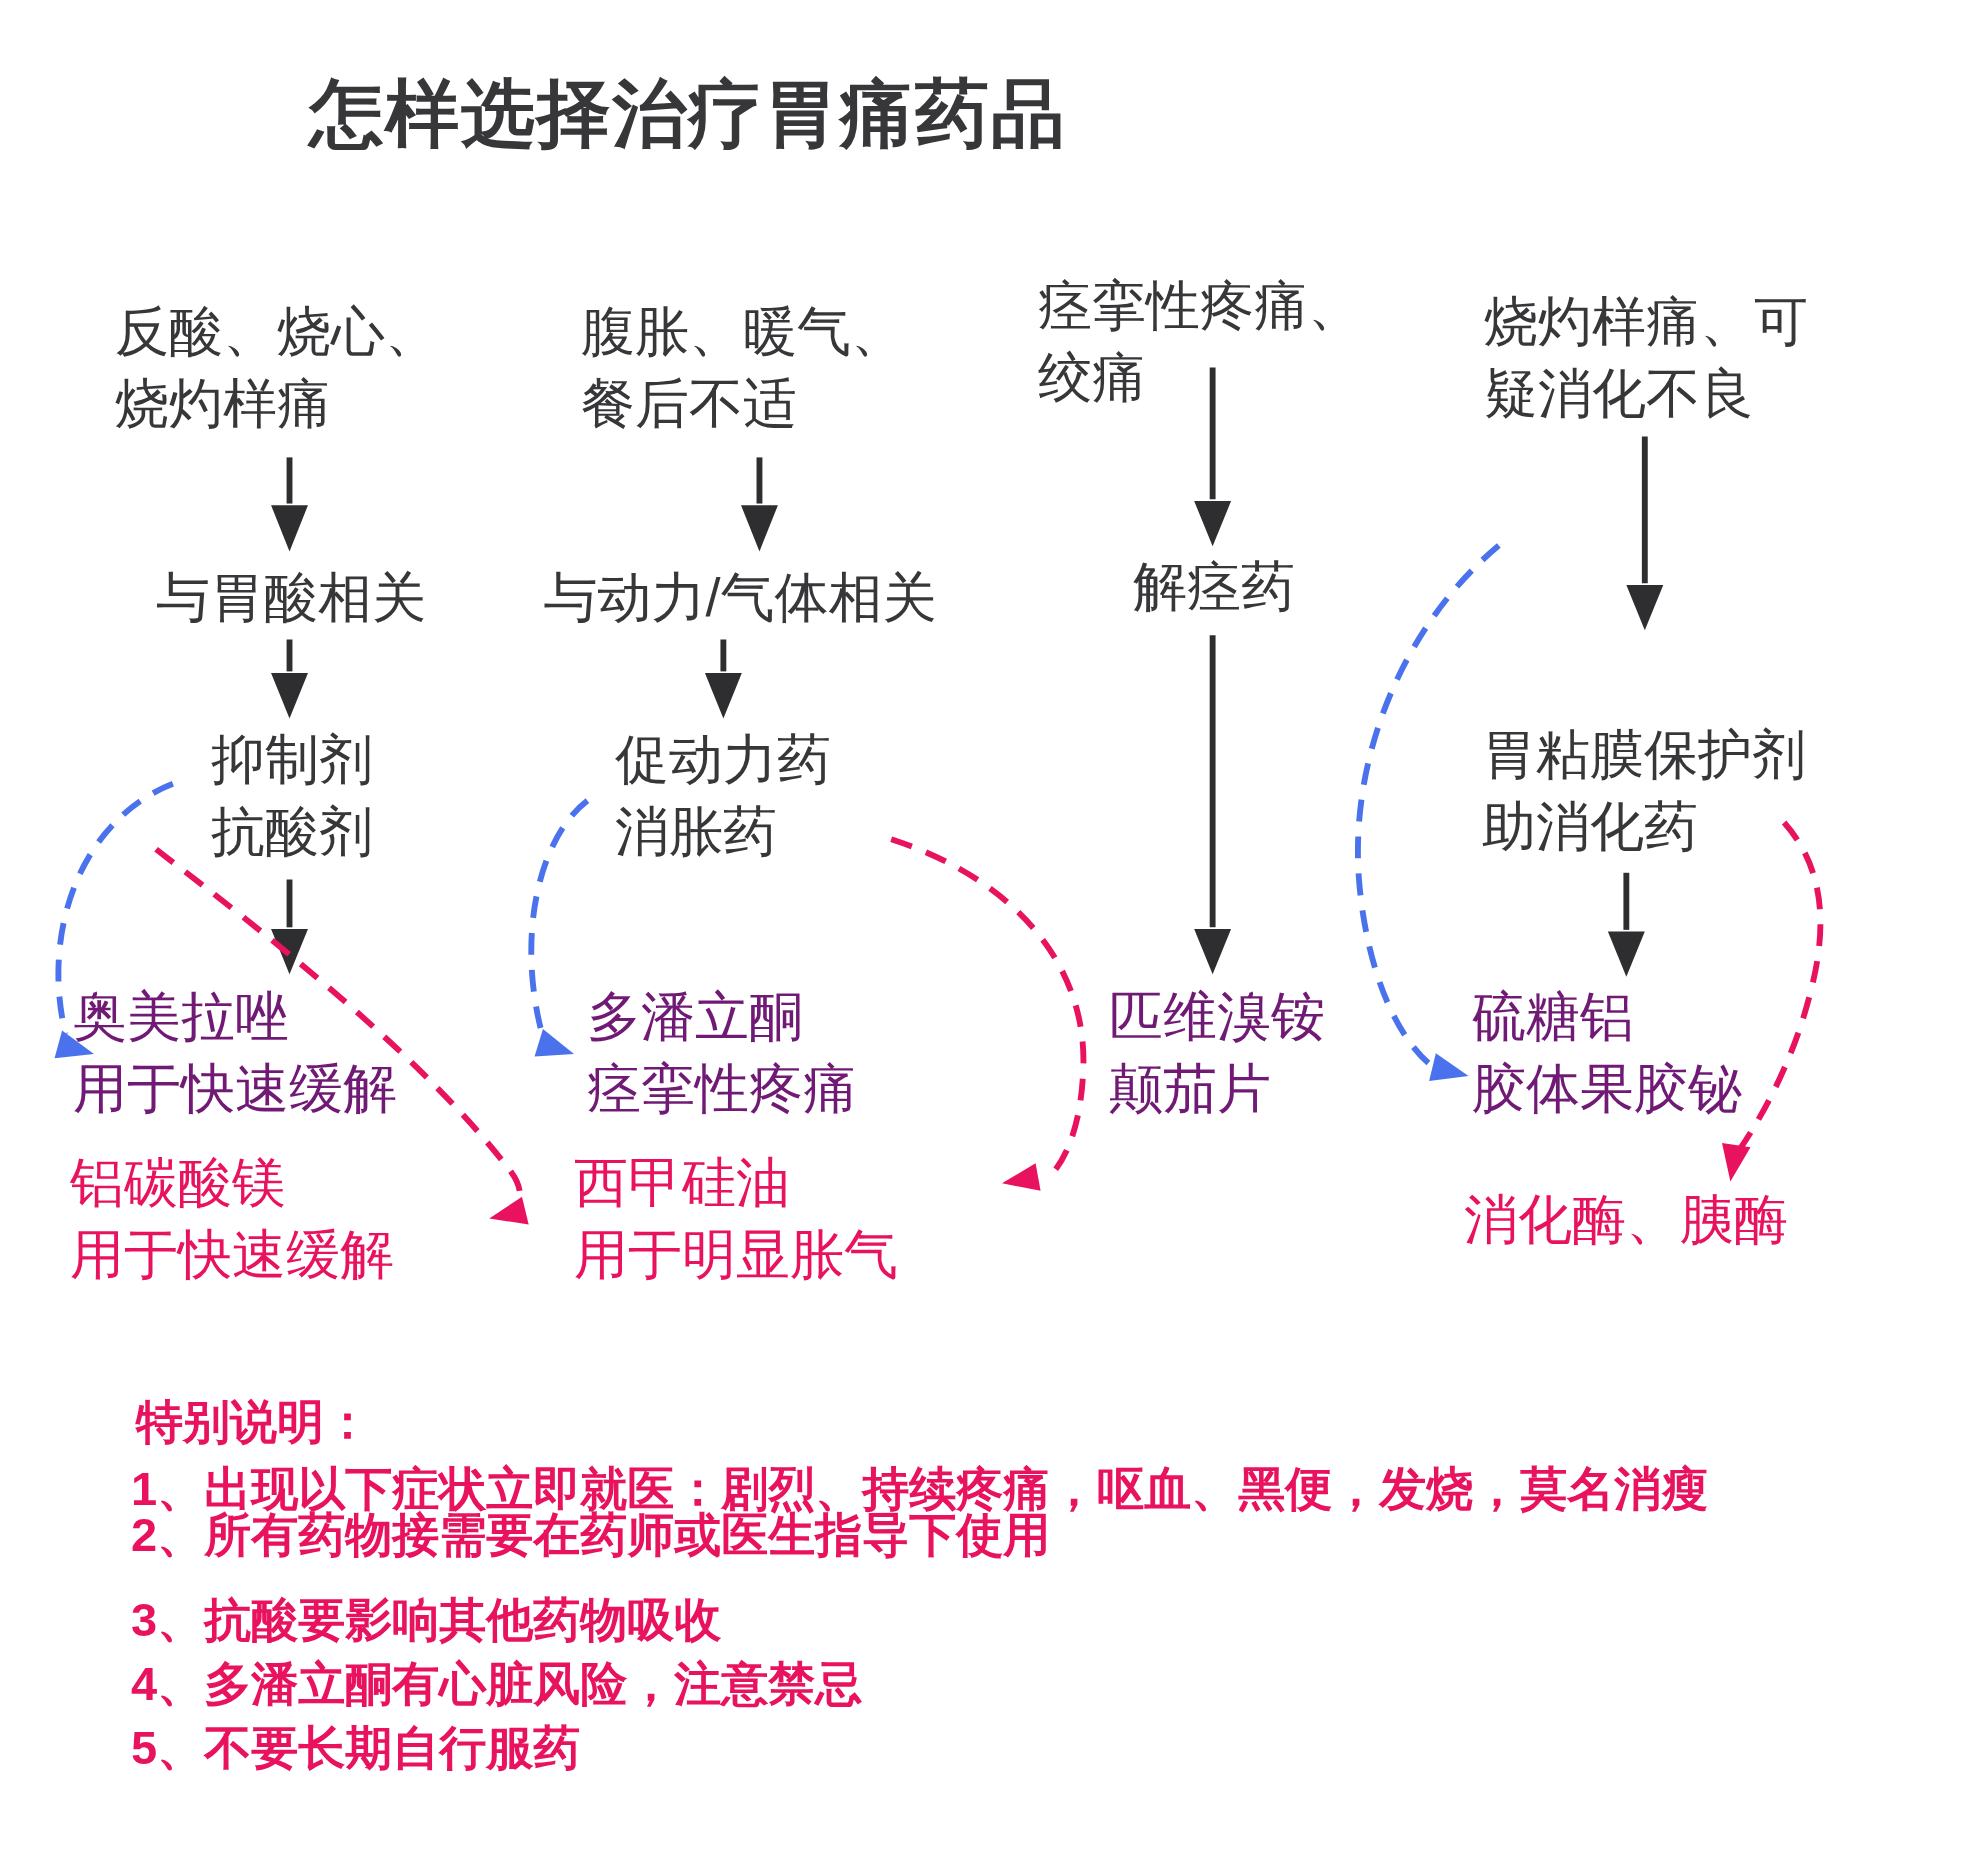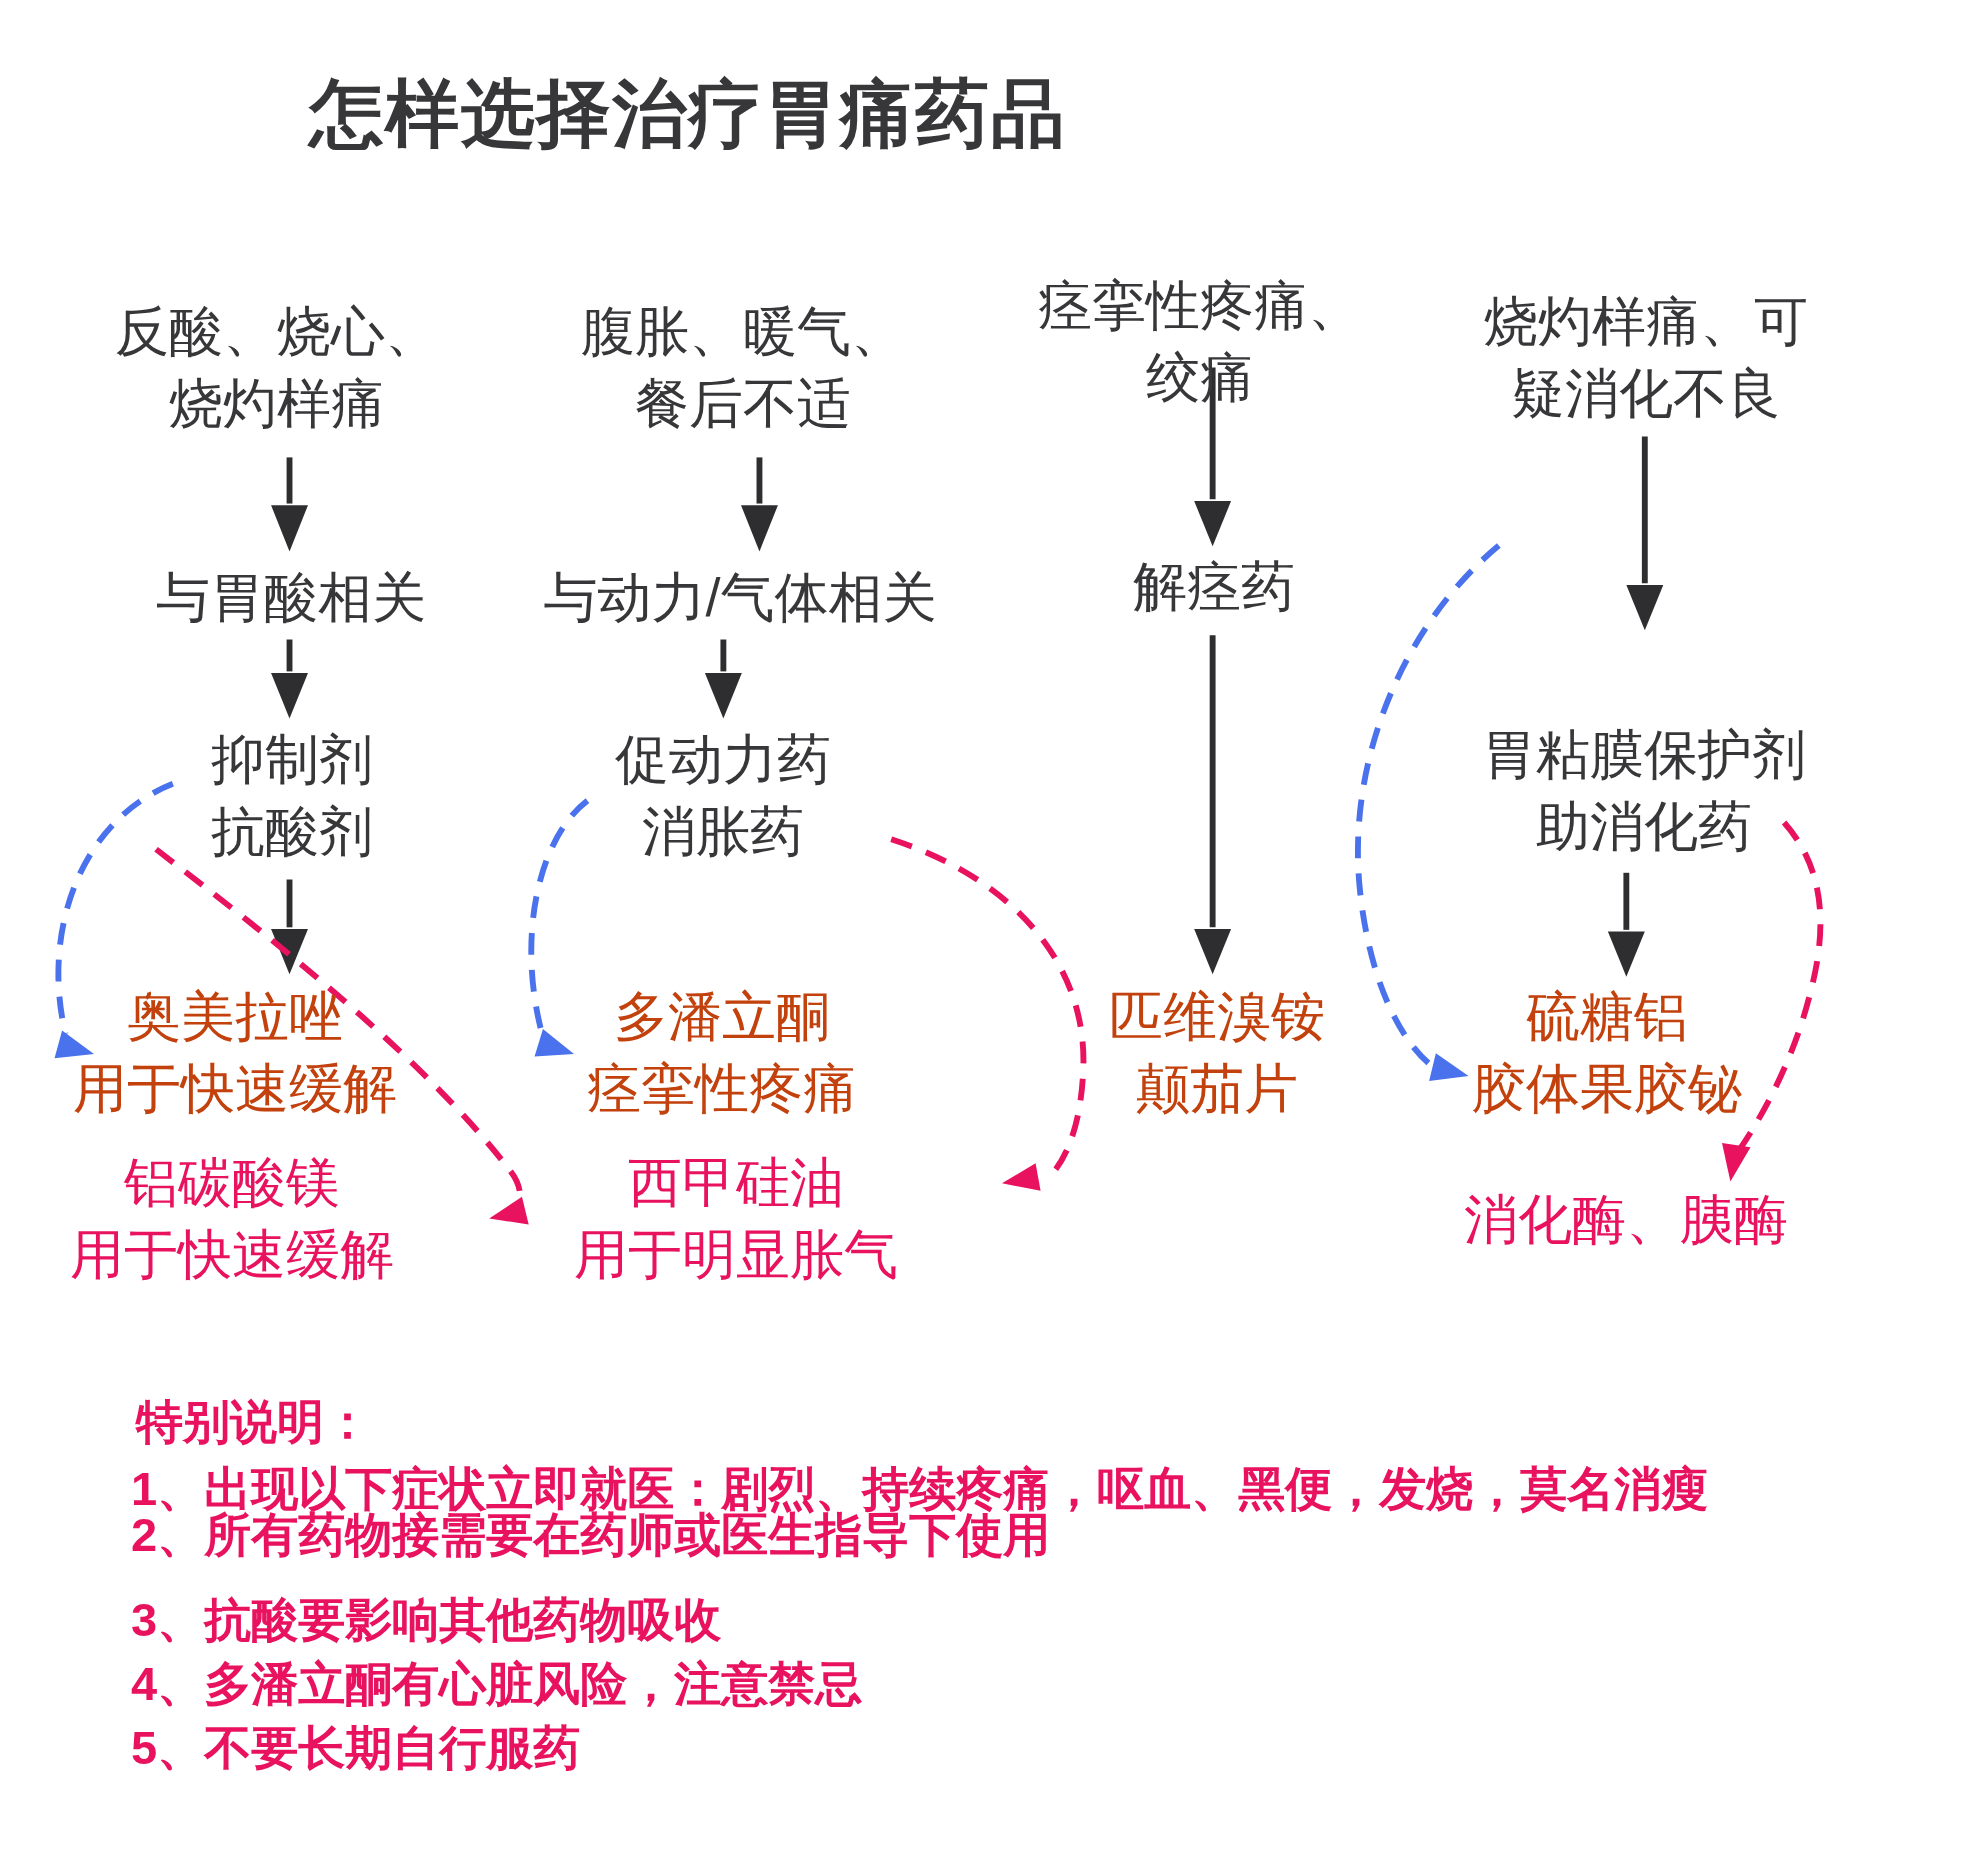--- a/index.html
+++ b/index.html
@@ -1,23 +1,23 @@
 <!DOCTYPE html>
 <html style="font-size:13.4px"><head>
 <meta charset="utf-8">
 <style>
   html,body{margin:0;padding:0;background:#ffffff;}
   .canvas{position:relative;width:1983px;height:1853px;background:#ffffff;overflow:hidden;
           font-family:"Liberation Sans","DejaVu Sans",sans-serif;}
   .title{position:absolute;left:688px;top:65px;transform:translateX(-50%);
          font-size:74px;font-weight:700;color:#37373A;white-space:nowrap;letter-spacing:1.7px;font-family:Liberation Mono, monospace;}
-  .node{position:absolute;transform:translateX(-50%);text-align:center;
+  .node{position:absolute;transform:translateX(-50%);
         font-size:54px;line-height:72px;font-weight:500;white-space:nowrap;}
   .dark{color:#37373A;}
-  .blue{color:#c2410c;}
+  .blue{color:#701a75;}
   .pink{color:#E8125F;}
   .note{position:absolute;font-size:47px;font-weight:700;color:#E8125F;white-space:nowrap;}
   svg.overlay{position:absolute;left:0;top:0;pointer-events:none;}
   .sa{stroke:#2E2E31;stroke-width:7;}
   .sah{fill:#2E2E31;stroke:none;}
   .dashb{stroke:#4A72EC;stroke-width:7;fill:none;stroke-dasharray:26 18;}
   .dashbh{fill:#4A72EC;stroke:none;}
   .dashr{stroke:#E8125F;stroke-width:7;fill:none;stroke-dasharray:26 18;}
   .dashrh{fill:#E8125F;stroke:none;}
 </style>

